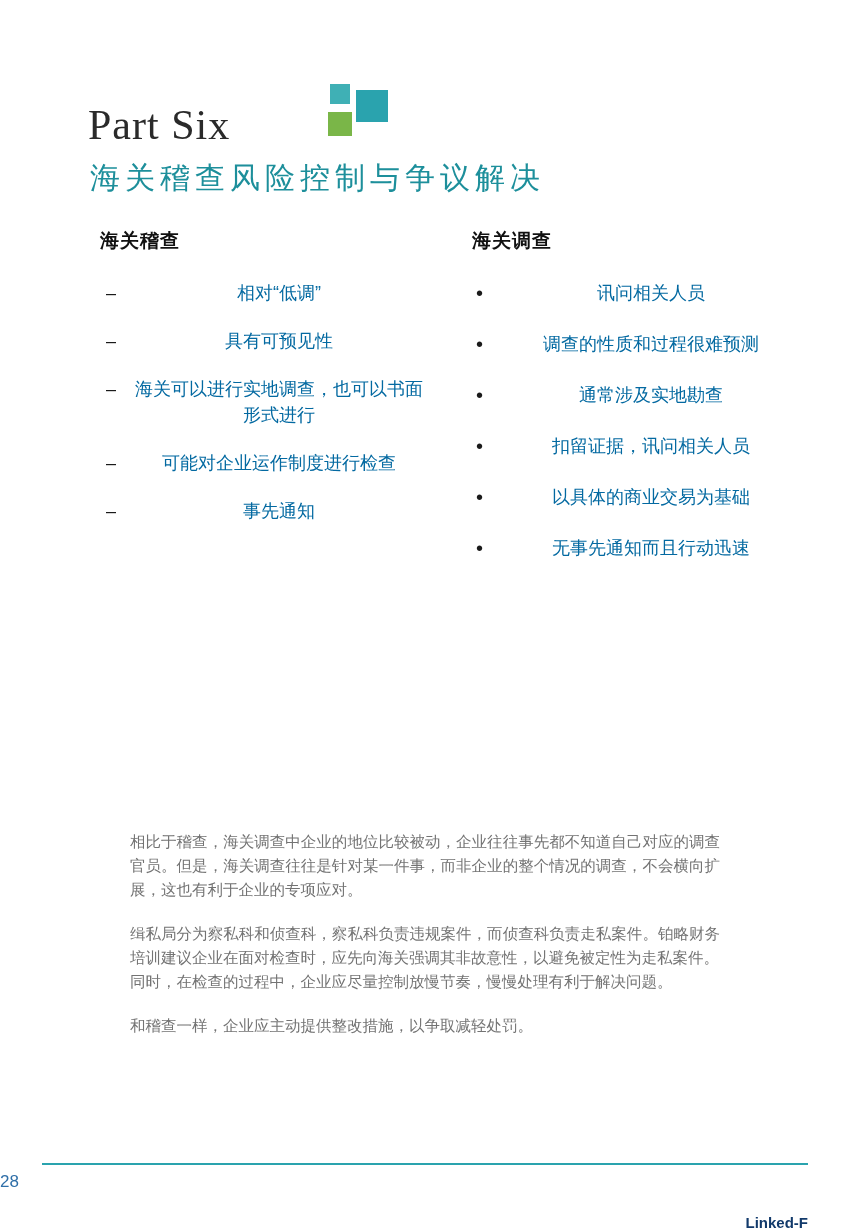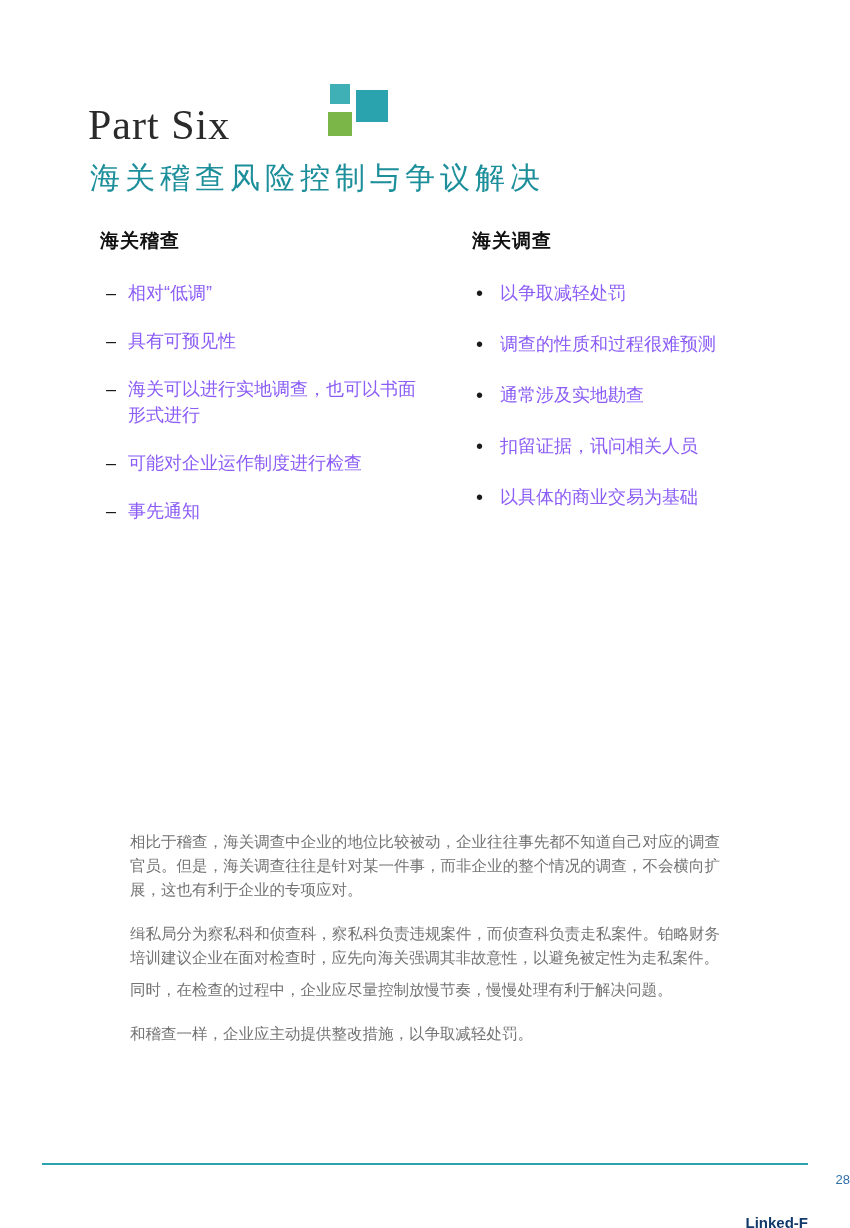--- a/index.html
+++ b/index.html
@@ -111,23 +111,24 @@
   }
   ul.bullets {
     list-style: none;
     margin: 0;
     padding: 0;
   }
   ul.bullets li {
     position: relative;
     font-size: 18px;
     line-height: 1.45;
-    color: #8b5cf6;
+    color: #0369a1;
     margin-bottom: 22px;
     padding-left: 28px;
+    text-align: center;
   }
   ul.dash > li::before {
     content: "–";
     position: absolute;
     left: 6px;
     top: 0;
     color: #1a1a1a;
   }
   ul.dot > li::before {
     content: "•";
@@ -149,39 +150,39 @@
     width: 590px;
   }
   .body-text p {
     margin: 0 0 20px 0;
     font-size: 15.5px;
     line-height: 1.55;
     color: #737373;
     text-align: justify;
   }
   .body-text p.tight {
-    margin-bottom: 8px;
+    margin-bottom: 0;
   }
 
   
   .footer-rule {
     position: absolute;
     left: 42px;
     top: 1163px;
     width: 766px;
     height: 2px;
     background: #2aa3ae;
   }
   .page-number {
     position: absolute;
     left: 0;
     top: 1172px;
     width: 850px;
-    text-align: right;
-    font-size: 13px;
+    text-align: left;
+    font-size: 17px;
     color: #2f6fa8;
   }
   .brand {
     position: absolute;
     right: 42px;
     top: 1214px;
     font-size: 15px;
     font-weight: bold;
     color: #123a6b;
     letter-spacing: 0px;
@@ -212,25 +213,26 @@
         <li>具有可预见性</li>
         <li>海关可以进行实地调查，也可以书面形式进行</li>
         <li>可能对企业运作制度进行检查</li>
         <li>事先通知</li>
       </ul>
     </div>
 
     <div class="col col-right">
       <h2 class="col-heading">海关调查</h2>
       <ul class="bullets dot">
-        <li>以争取减轻处罚</li>
+        <li>讯问相关人员</li>
         <li>调查的性质和过程很难预测</li>
         <li>通常涉及实地勘查</li>
         <li>扣留证据，讯问相关人员</li>
         <li>以具体的商业交易为基础</li>
+        <li>无事先通知而且行动迅速</li>
       </ul>
     </div>
 
   </div>
 
   <div class="body-text">
     <p>相比于稽查，海关调查中企业的地位比较被动，企业往往事先都不知道自己对应的调查官员。但是，海关调查往往是针对某一件事，而非企业的整个情况的调查，不会横向扩展，这也有利于企业的专项应对。</p>
     <p class="tight">缉私局分为察私科和侦查科，察私科负责违规案件，而侦查科负责走私案件。铂略财务培训建议企业在面对检查时，应先向海关强调其非故意性，以避免被定性为走私案件。</p>
     <p>同时，在检查的过程中，企业应尽量控制放慢节奏，慢慢处理有利于解决问题。</p>
     <p>和稽查一样，企业应主动提供整改措施，以争取减轻处罚。</p>

